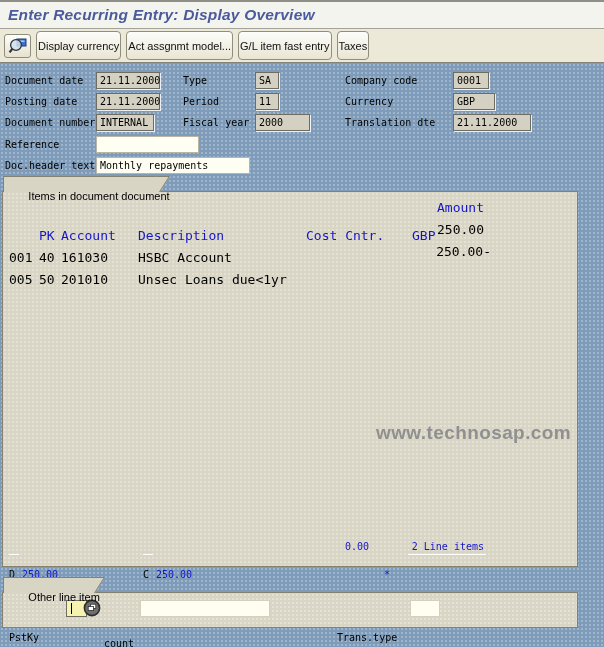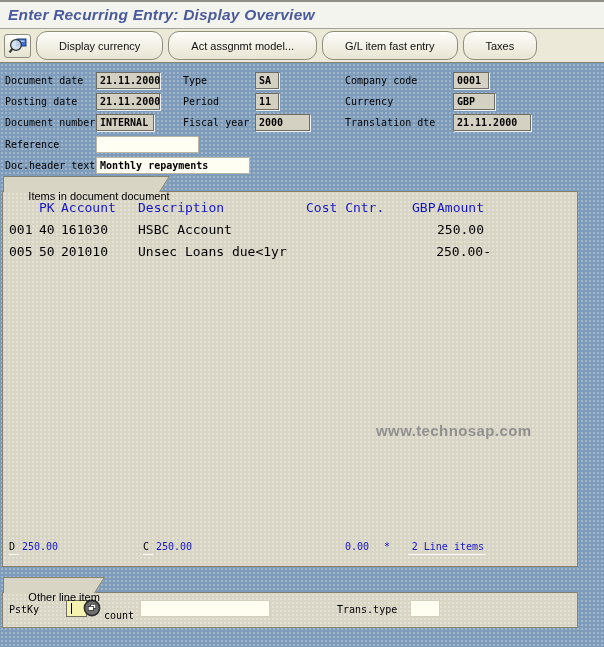--- a/index.html
+++ b/index.html
@@ -24,39 +24,39 @@
     background:#ece9d8; border-bottom:1px solid #83837a;
     display:flex; align-items:center; gap:5px; padding-left:4px;
   }
   .iconbtn {
     width:27px; height:24px; box-sizing:border-box; padding:0;
     border:1px solid #8f8d7d; border-radius:3px;
     background:linear-gradient(#fefefc,#e6e2cf);
     display:flex; align-items:center; justify-content:center; cursor:pointer;
   }
   .tbtn {
-    height:29px; box-sizing:border-box; padding:0 22px;
-    border:1px solid #8f8d7d; border-radius:11px;
+    height:29px; box-sizing:border-box; padding:0 1px;
+    border:1px solid #8f8d7d; border-radius:4px;
     background:linear-gradient(#fdfdfa,#e9e5d3);
     font-family:"Liberation Sans", sans-serif; font-size:11px; color:#111; cursor:pointer;
     white-space:pre;
   }
   
   .desktop {
     position:absolute; left:0; top:63px; width:604px; height:584px;
     background-color:#7e9cba;
     background-image:radial-gradient(rgba(255,255,255,.25) .8px, rgba(0,0,0,0) .95px);
     background-size:4px 4px;
   }
   .mono10 { font-family:"DejaVu Sans Mono","Liberation Mono",monospace; font-size:10px; line-height:13px; color:#000; }
   .mono13 { font-family:"DejaVu Sans Mono","Liberation Mono",monospace; font-size:13px; line-height:16px; color:#000; }
   .lbl { position:absolute; white-space:pre; }
   .fld {
     position:absolute; height:17px; box-sizing:border-box; padding:2px 0 0 3px; white-space:pre;
-    font-family:"DejaVu Sans Mono","Liberation Mono",monospace; font-size:10px; color:#000;font-weight:bold;
+    font-family:"DejaVu Sans Mono","Liberation Mono",monospace; font-size:10px; color:#000;
   }
   .fld.gray  { background:#d5d1c2; border:1px solid #6f6d61; box-shadow:1px 1px 0 rgba(255,255,255,.85); }
   .fld.white { background:#fffef2; border:1px solid #b9b6a6; }
   .fld.ivory { background:#fffef0; border:1px solid #d3d0bd; }
   .fld.yellow{ background:#f6f2b0; border:1px solid #6f6d61; }
   
   .panel {
     position:absolute; box-sizing:border-box;
     background-color:#d9d5c5;
     background-image:radial-gradient(rgba(255,255,255,.3) .8px, rgba(0,0,0,0) .95px);
@@ -67,26 +67,26 @@
     position:absolute; height:16px; box-sizing:border-box; z-index:2;
     background:#d9d5c5; border:1px solid #84826f; border-bottom:none;
     font-size:11px; color:#000; padding:1px 2px 0 6px; white-space:pre;
   }
   .gtab::after {
     content:""; position:absolute; top:-1px; bottom:0; right:-8px; width:14px; box-sizing:border-box;
     background:#d9d5c5; border-top:1px solid #84826f; border-right:1px solid #84826f;
     transform:skewX(-32deg);
   }
   .blue { color:#1515c8; }
-  .abs { position:absolute; white-space:pre; }
+  .abs { position:absolute; white-space:pre;margin-top:28px; }
   .r-anchor { position:absolute; white-space:pre; }
   .wline { position:absolute; height:1px; background:#ffffff; }
   .watermark {
     position:absolute; font-family:"Liberation Sans",sans-serif; font-weight:bold;
-    font-size:15px; color:#909090; letter-spacing:.4px; white-space:pre;text-align:center;
+    font-size:19px; color:#909090; letter-spacing:.4px; white-space:pre;text-align:center;
   }
   .cursorbar { position:absolute; left:4px; top:2px; width:1px; height:11px; background:#000; }
   .cicon { position:absolute; width:18px; height:18px; }
 </style>
 </head>
 <body>
 
 <div class="screen">
 
   <div class="titlebar">

